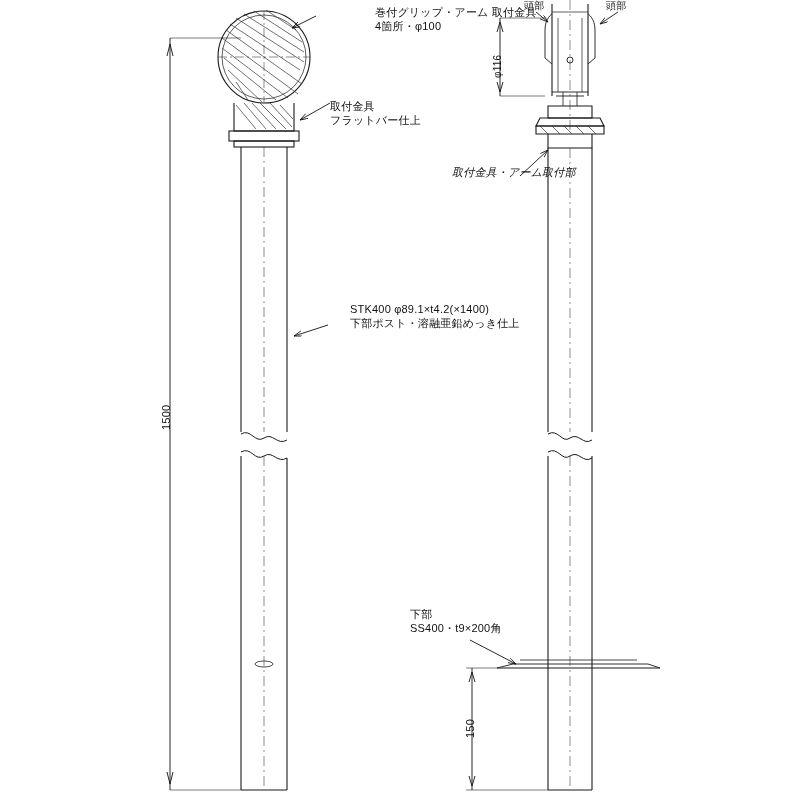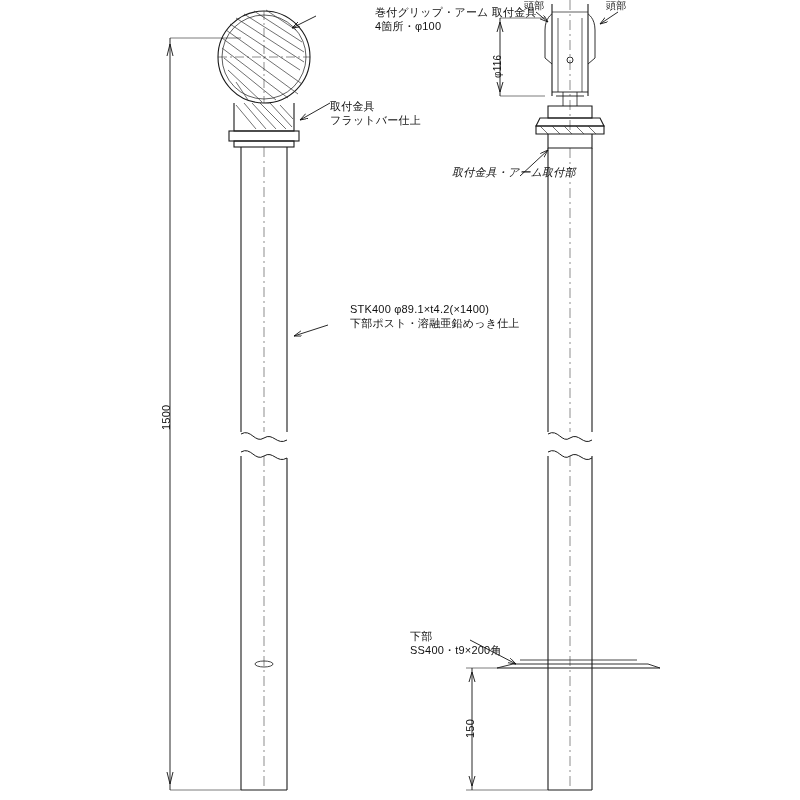--- a/index.html
+++ b/index.html
@@ -140,20 +140,20 @@
   <div class="lbl" style="left:334px;top:6px;margin-left:41px;">巻付グリップ・アーム 取付金具
 4箇所・φ100</div>
   <div class="lbl" style="left:330px;top:100px;">取付金具
 フラットバー仕上</div>
   <div class="lbl" style="left:350px;top:303px;">STK400 φ89.1×t4.2(×1400)
 下部ポスト・溶融亜鉛めっき仕上</div>
 
   <div class="lbl small" style="left:524px;top:0px;">頭部</div>
   <div class="lbl small" style="left:606px;top:0px;">頭部</div>
   <div class="lbl" style="left:452px;top:166px;font-style:italic;">取付金具・アーム取付部</div>
-  <div class="lbl" style="left:410px;top:608px;margin-top:22px;">下部
+  <div class="lbl" style="left:410px;top:608px;">下部
 SS400・t9×200角</div>
 
   <div class="lbl vert" style="left:160px;top:430px;">1500</div>
   <div class="lbl vert small" style="left:492px;top:78px;">φ116</div>
   <div class="lbl vert" style="left:464px;top:738px;">150</div>
 
 </div>
 
 </body></html>

